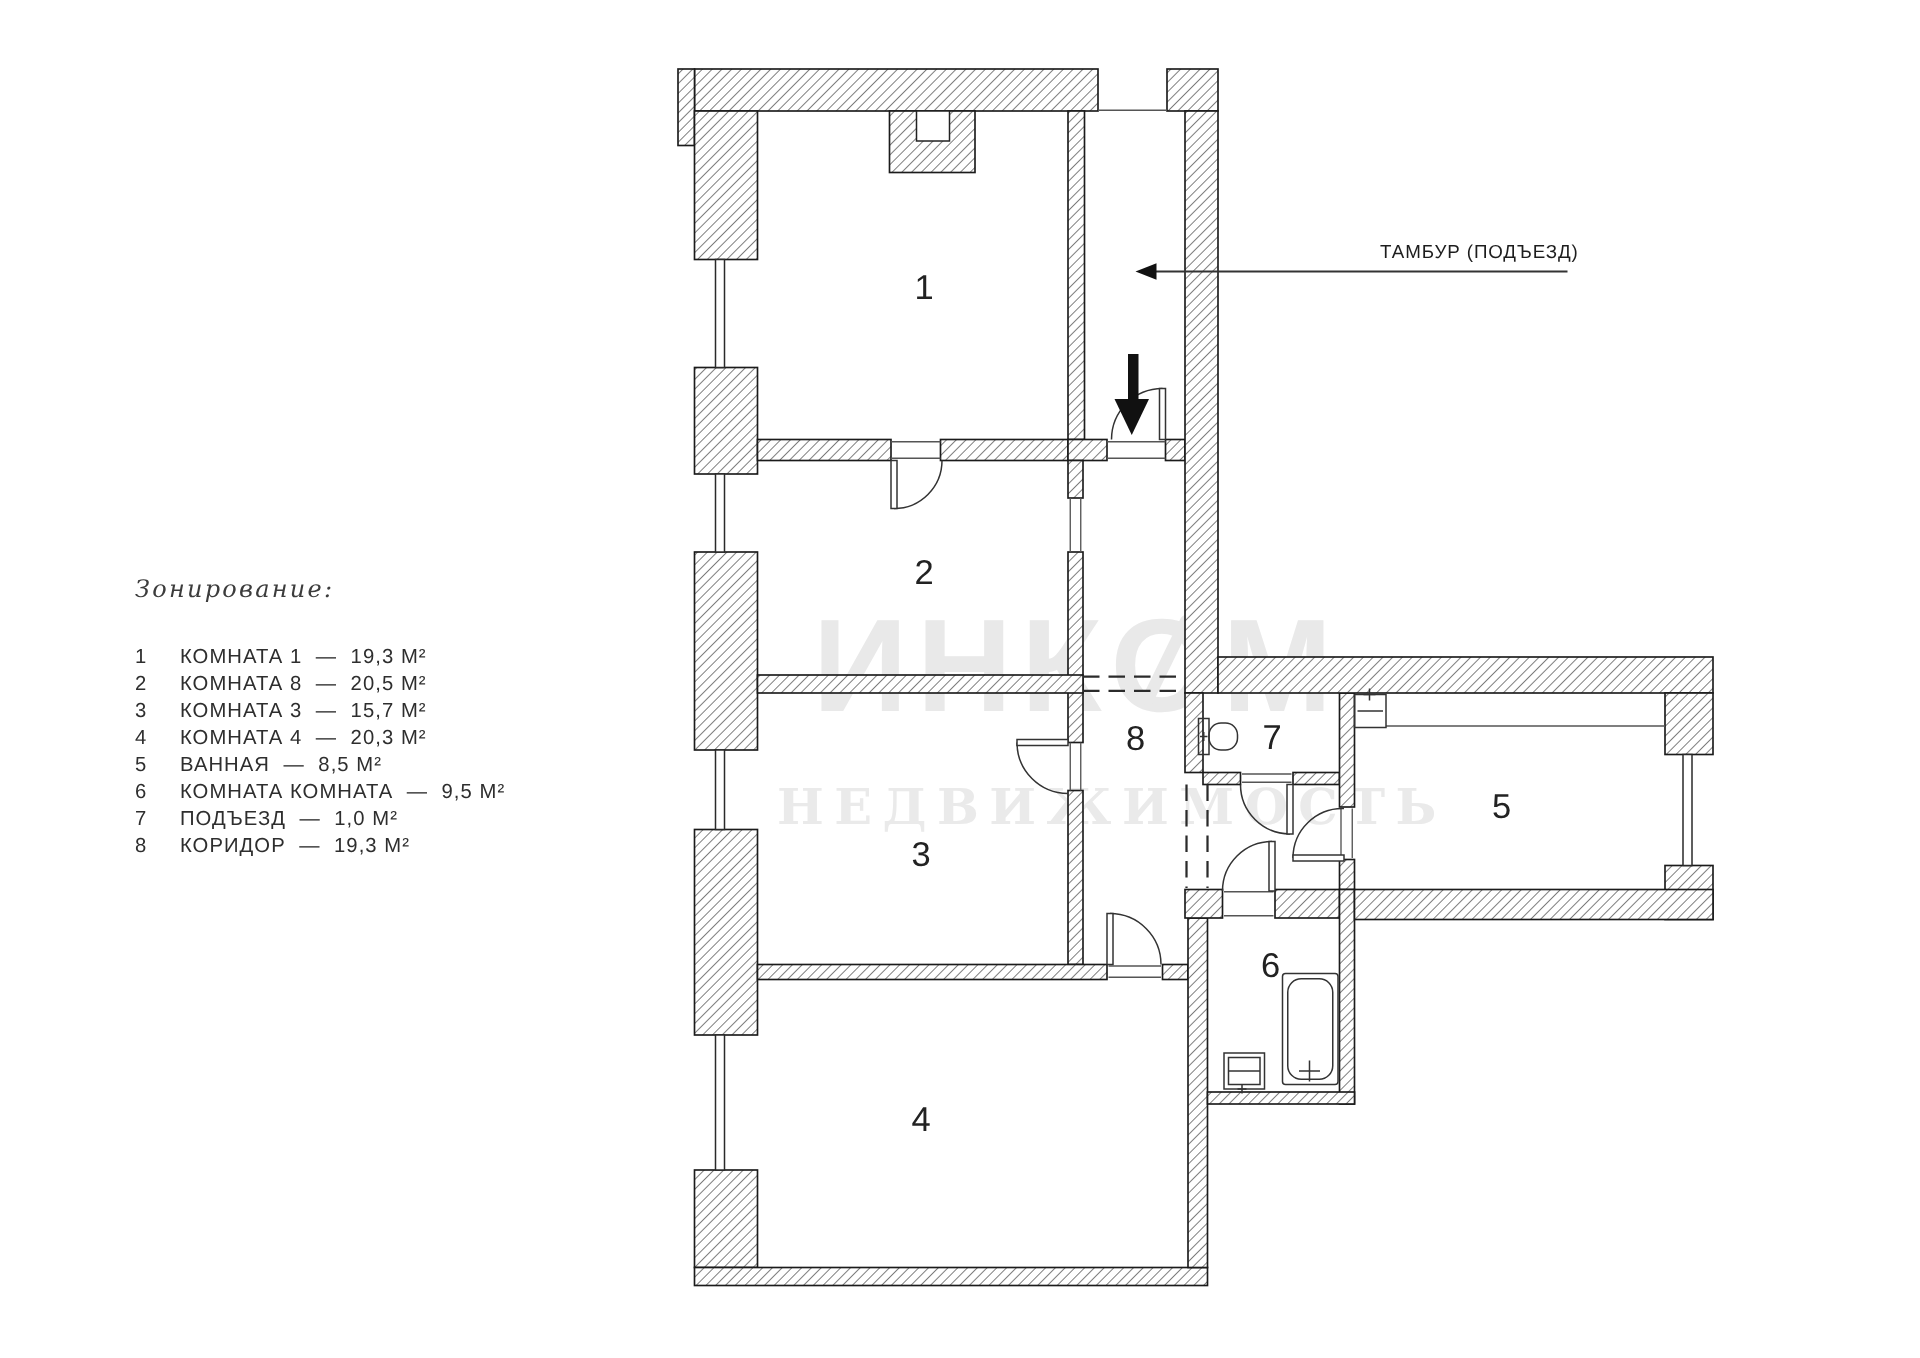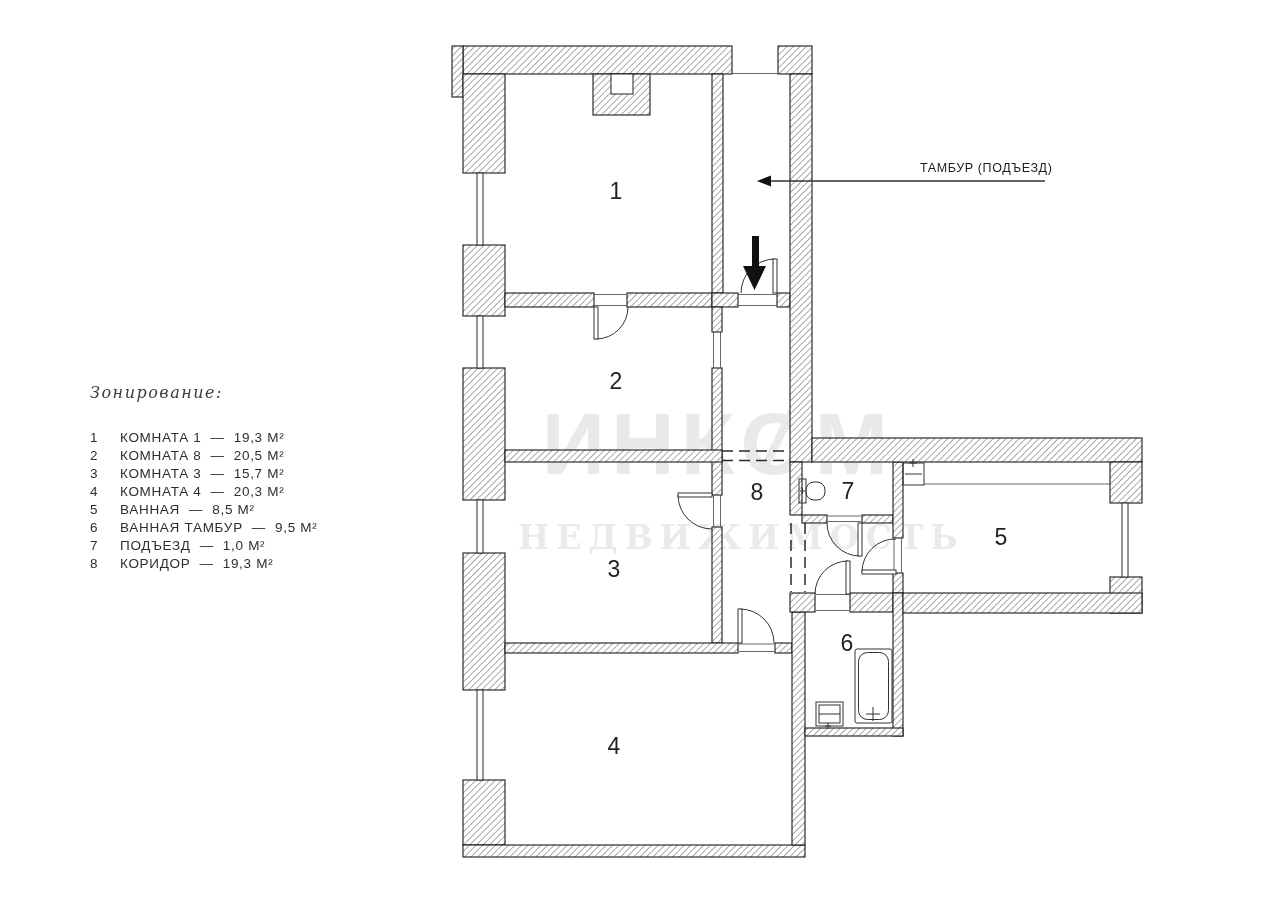--- a/index.html
+++ b/index.html
@@ -233,21 +233,21 @@
         <span class="area">20,3 М²</span>
       </div>
       <div class="legend-row">
         <span class="num">5</span>
         <span class="name">ВАННАЯ</span>
         <span class="sep">—</span>
         <span class="area">8,5 М²</span>
       </div>
       <div class="legend-row">
         <span class="num">6</span>
-        <span class="name">ВАННАЯ ТАМБУР</span>
+        <span class="name">КОМНАТА КОМНАТА</span>
         <span class="sep">—</span>
         <span class="area">9,5 М²</span>
       </div>
       <div class="legend-row">
         <span class="num">7</span>
         <span class="name">ПОДЪЕЗД</span>
         <span class="sep">—</span>
         <span class="area">1,0 М²</span>
       </div>
       <div class="legend-row">

